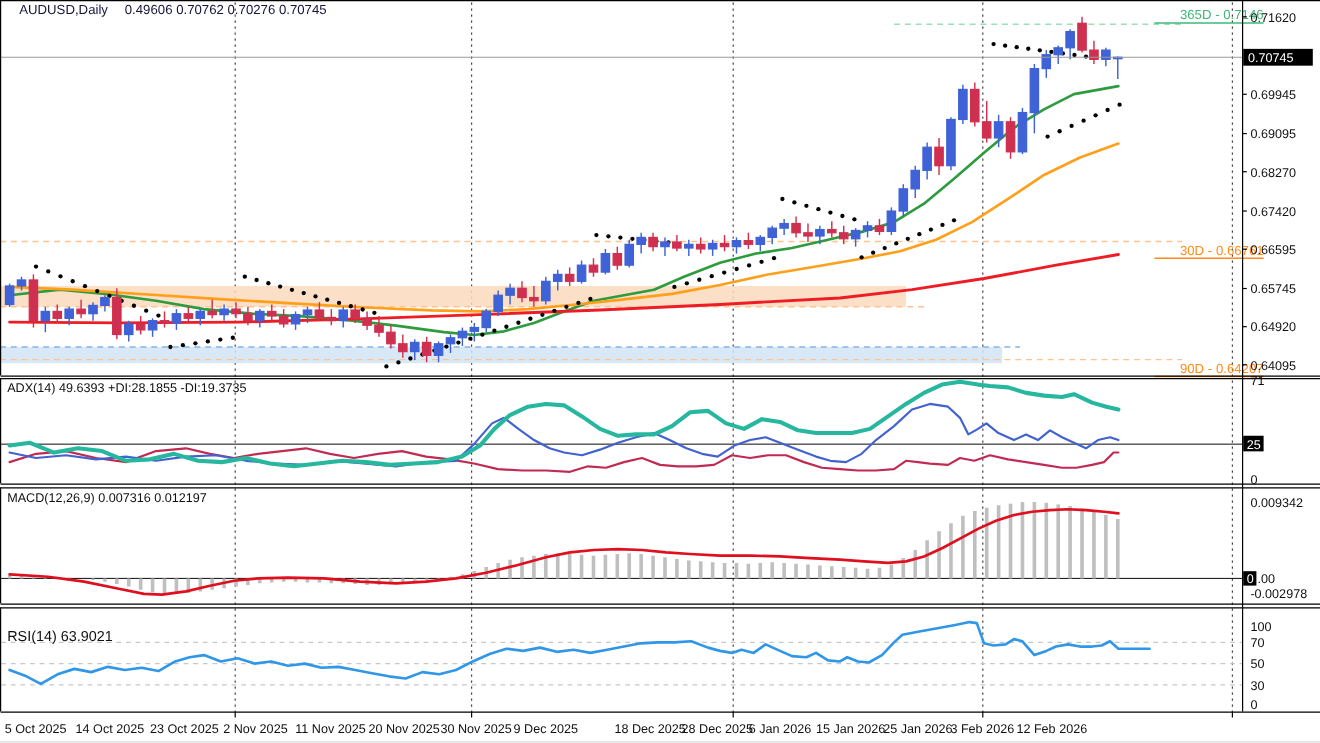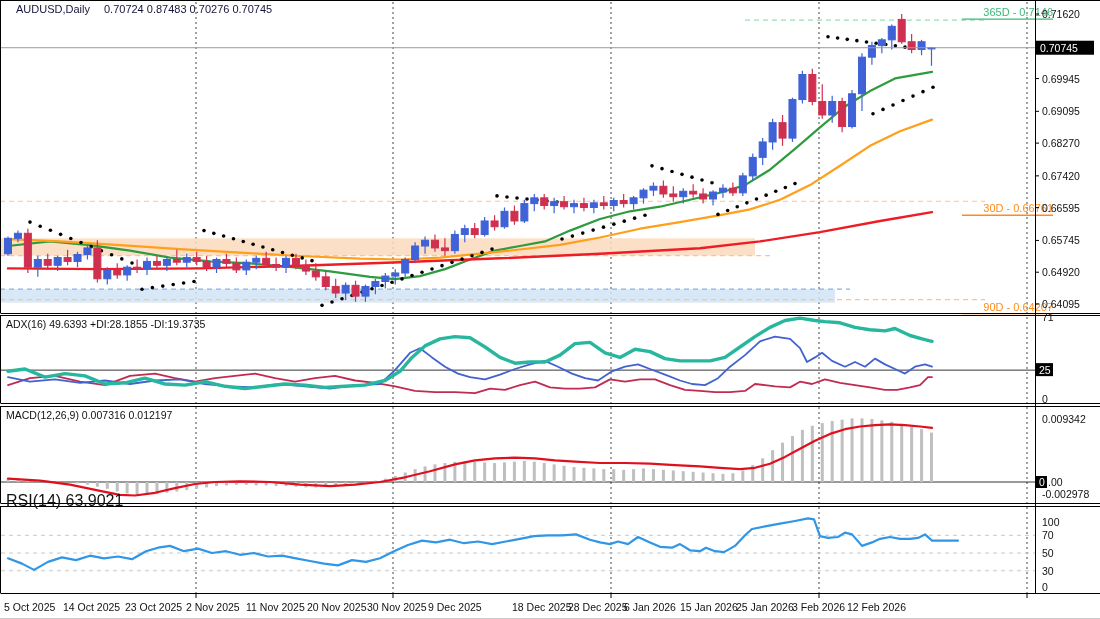--- a/index.html
+++ b/index.html
@@ -4,21 +4,21 @@
 <style>
   html,body{margin:0;padding:0;background:#fff;}
   #chart-window{position:relative;width:1100px;height:619px;background:#fff;overflow:hidden;
     font-family:"Liberation Sans",sans-serif;}
   #chart-canvas{position:absolute;left:0;top:0;}
   .overlay-label{position:absolute;color:#111;font-size:11px;white-space:nowrap;}
   #chart-title{left:16px;top:3px;font-size:11px;color:#14143c;}
   #chart-title .ohlc{margin-left:14px;}
   #adx-label{left:6px;top:318px;font-size:10.5px;}
   #macd-label{left:6px;top:409px;font-size:10.5px;}
-  #rsi-label{left:6px;top:492px;font-size:16px;text-align:right;}
+  #rsi-label{left:6px;top:523px;font-size:12px;text-align:right;}
 </style>
 </head>
 <body>
 
 <div id="chart-window">
   <svg id="chart-canvas" width="1100" height="619" viewBox="0 0 1100 619">
       <rect x="0" y="0" width="1100" height="619" fill="#ffffff"></rect>
       <line x1="196" y1="2" x2="196" y2="593" stroke="#444444" stroke-width="1" stroke-dasharray="2,3"></line>
       <line x1="196" y1="593" x2="196" y2="598" stroke="#000" stroke-width="1"></line>
       <line x1="393" y1="2" x2="393" y2="593" stroke="#444444" stroke-width="1" stroke-dasharray="2,3"></line>
@@ -491,18 +491,18 @@
       <text x="512" y="611" fill="#111" font-size="10.5" font-family="&quot;Liberation Sans&quot;,sans-serif" text-anchor="start" font-weight="normal">18 Dec 2025</text>
       <text x="568" y="611" fill="#111" font-size="10.5" font-family="&quot;Liberation Sans&quot;,sans-serif" text-anchor="start" font-weight="normal">28 Dec 2025</text>
       <text x="624" y="611" fill="#111" font-size="10.5" font-family="&quot;Liberation Sans&quot;,sans-serif" text-anchor="start" font-weight="normal">6 Jan 2026</text>
       <text x="680" y="611" fill="#111" font-size="10.5" font-family="&quot;Liberation Sans&quot;,sans-serif" text-anchor="start" font-weight="normal">15 Jan 2026</text>
       <text x="736" y="611" fill="#111" font-size="10.5" font-family="&quot;Liberation Sans&quot;,sans-serif" text-anchor="start" font-weight="normal">25 Jan 2026</text>
       <text x="792" y="611" fill="#111" font-size="10.5" font-family="&quot;Liberation Sans&quot;,sans-serif" text-anchor="start" font-weight="normal">3 Feb 2026</text>
       <text x="847" y="611" fill="#111" font-size="10.5" font-family="&quot;Liberation Sans&quot;,sans-serif" text-anchor="start" font-weight="normal">12 Feb 2026</text>
       <line x1="0" y1="618.5" x2="1100" y2="618.5" stroke="#cccccc" stroke-width="1"></line>
     </svg>
   <div class="overlay-label" id="chart-title">
-    <span>AUDUSD,Daily</span><span class="ohlc">0.70724 0.87483 0.70276 0.70745</span>
+    <span>AUDUSD,Daily</span><span class="ohlc">0.49606 0.70762 0.70276 0.70745</span>
   </div>
-  <div class="overlay-label" id="adx-label">ADX(16) 49.6393 +DI:28.1855 -DI:19.3735</div>
+  <div class="overlay-label" id="adx-label">ADX(14) 49.6393 +DI:28.1855 -DI:19.3735</div>
   <div class="overlay-label" id="macd-label">MACD(12,26,9) 0.007316 0.012197</div>
   <div class="overlay-label" id="rsi-label">RSI(14) 63.9021</div>
 </div>
 
 </body></html>

